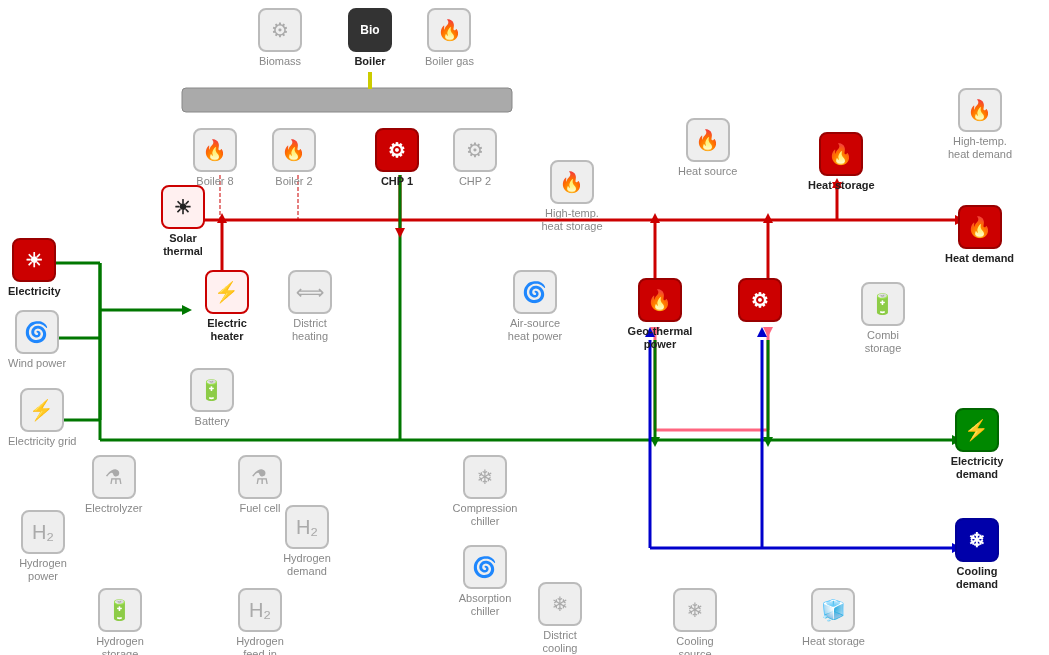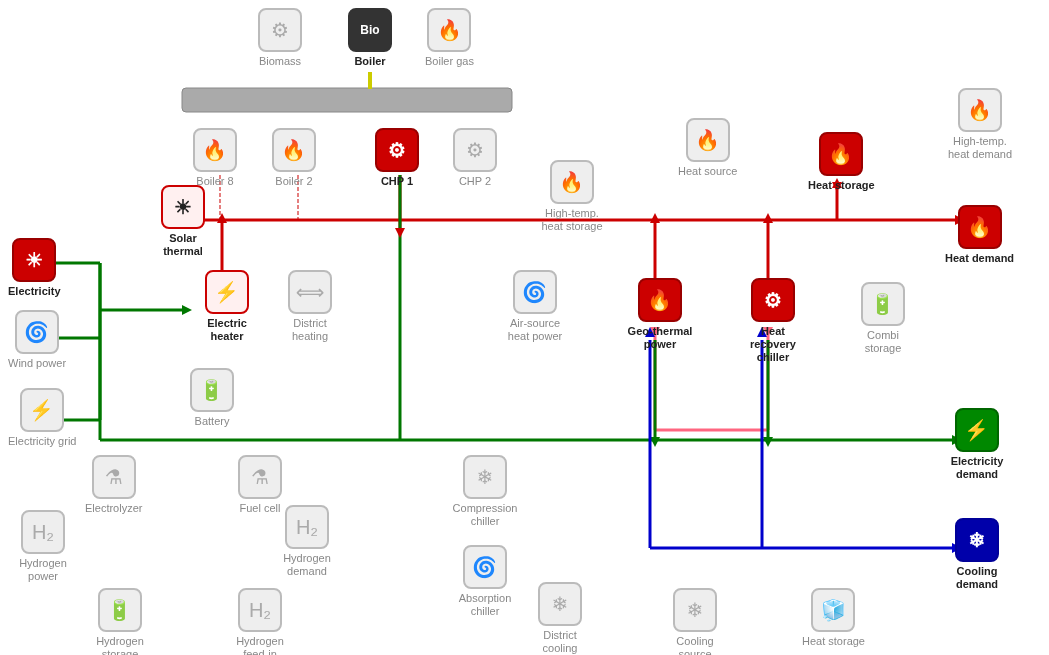--- a/index.html
+++ b/index.html
@@ -249,21 +249,20 @@
     <span class="node-label">Air-source heat power</span>
   </div>
 
   <div class="node active-label" style="left:625px;top:278px;">
     <div class="icon-box dark-red">🔥</div>
     <span class="node-label">Geo-thermal power</span>
   </div>
 
   <div class="node active-label" style="left:738px;top:278px;">
     <div class="icon-box dark-red">⚙</div>
-    <span class="node-label">Heat recovery chiller</span>
   </div>
 
   <div class="node" style="left:848px;top:282px;">
     <div class="icon-box gray">🔋</div>
     <span class="node-label">Combi storage</span>
   </div>
 
   <div class="node" style="left:8px;top:310px;">
     <div class="icon-box gray">🌀</div>
     <span class="node-label">Wind power</span>

